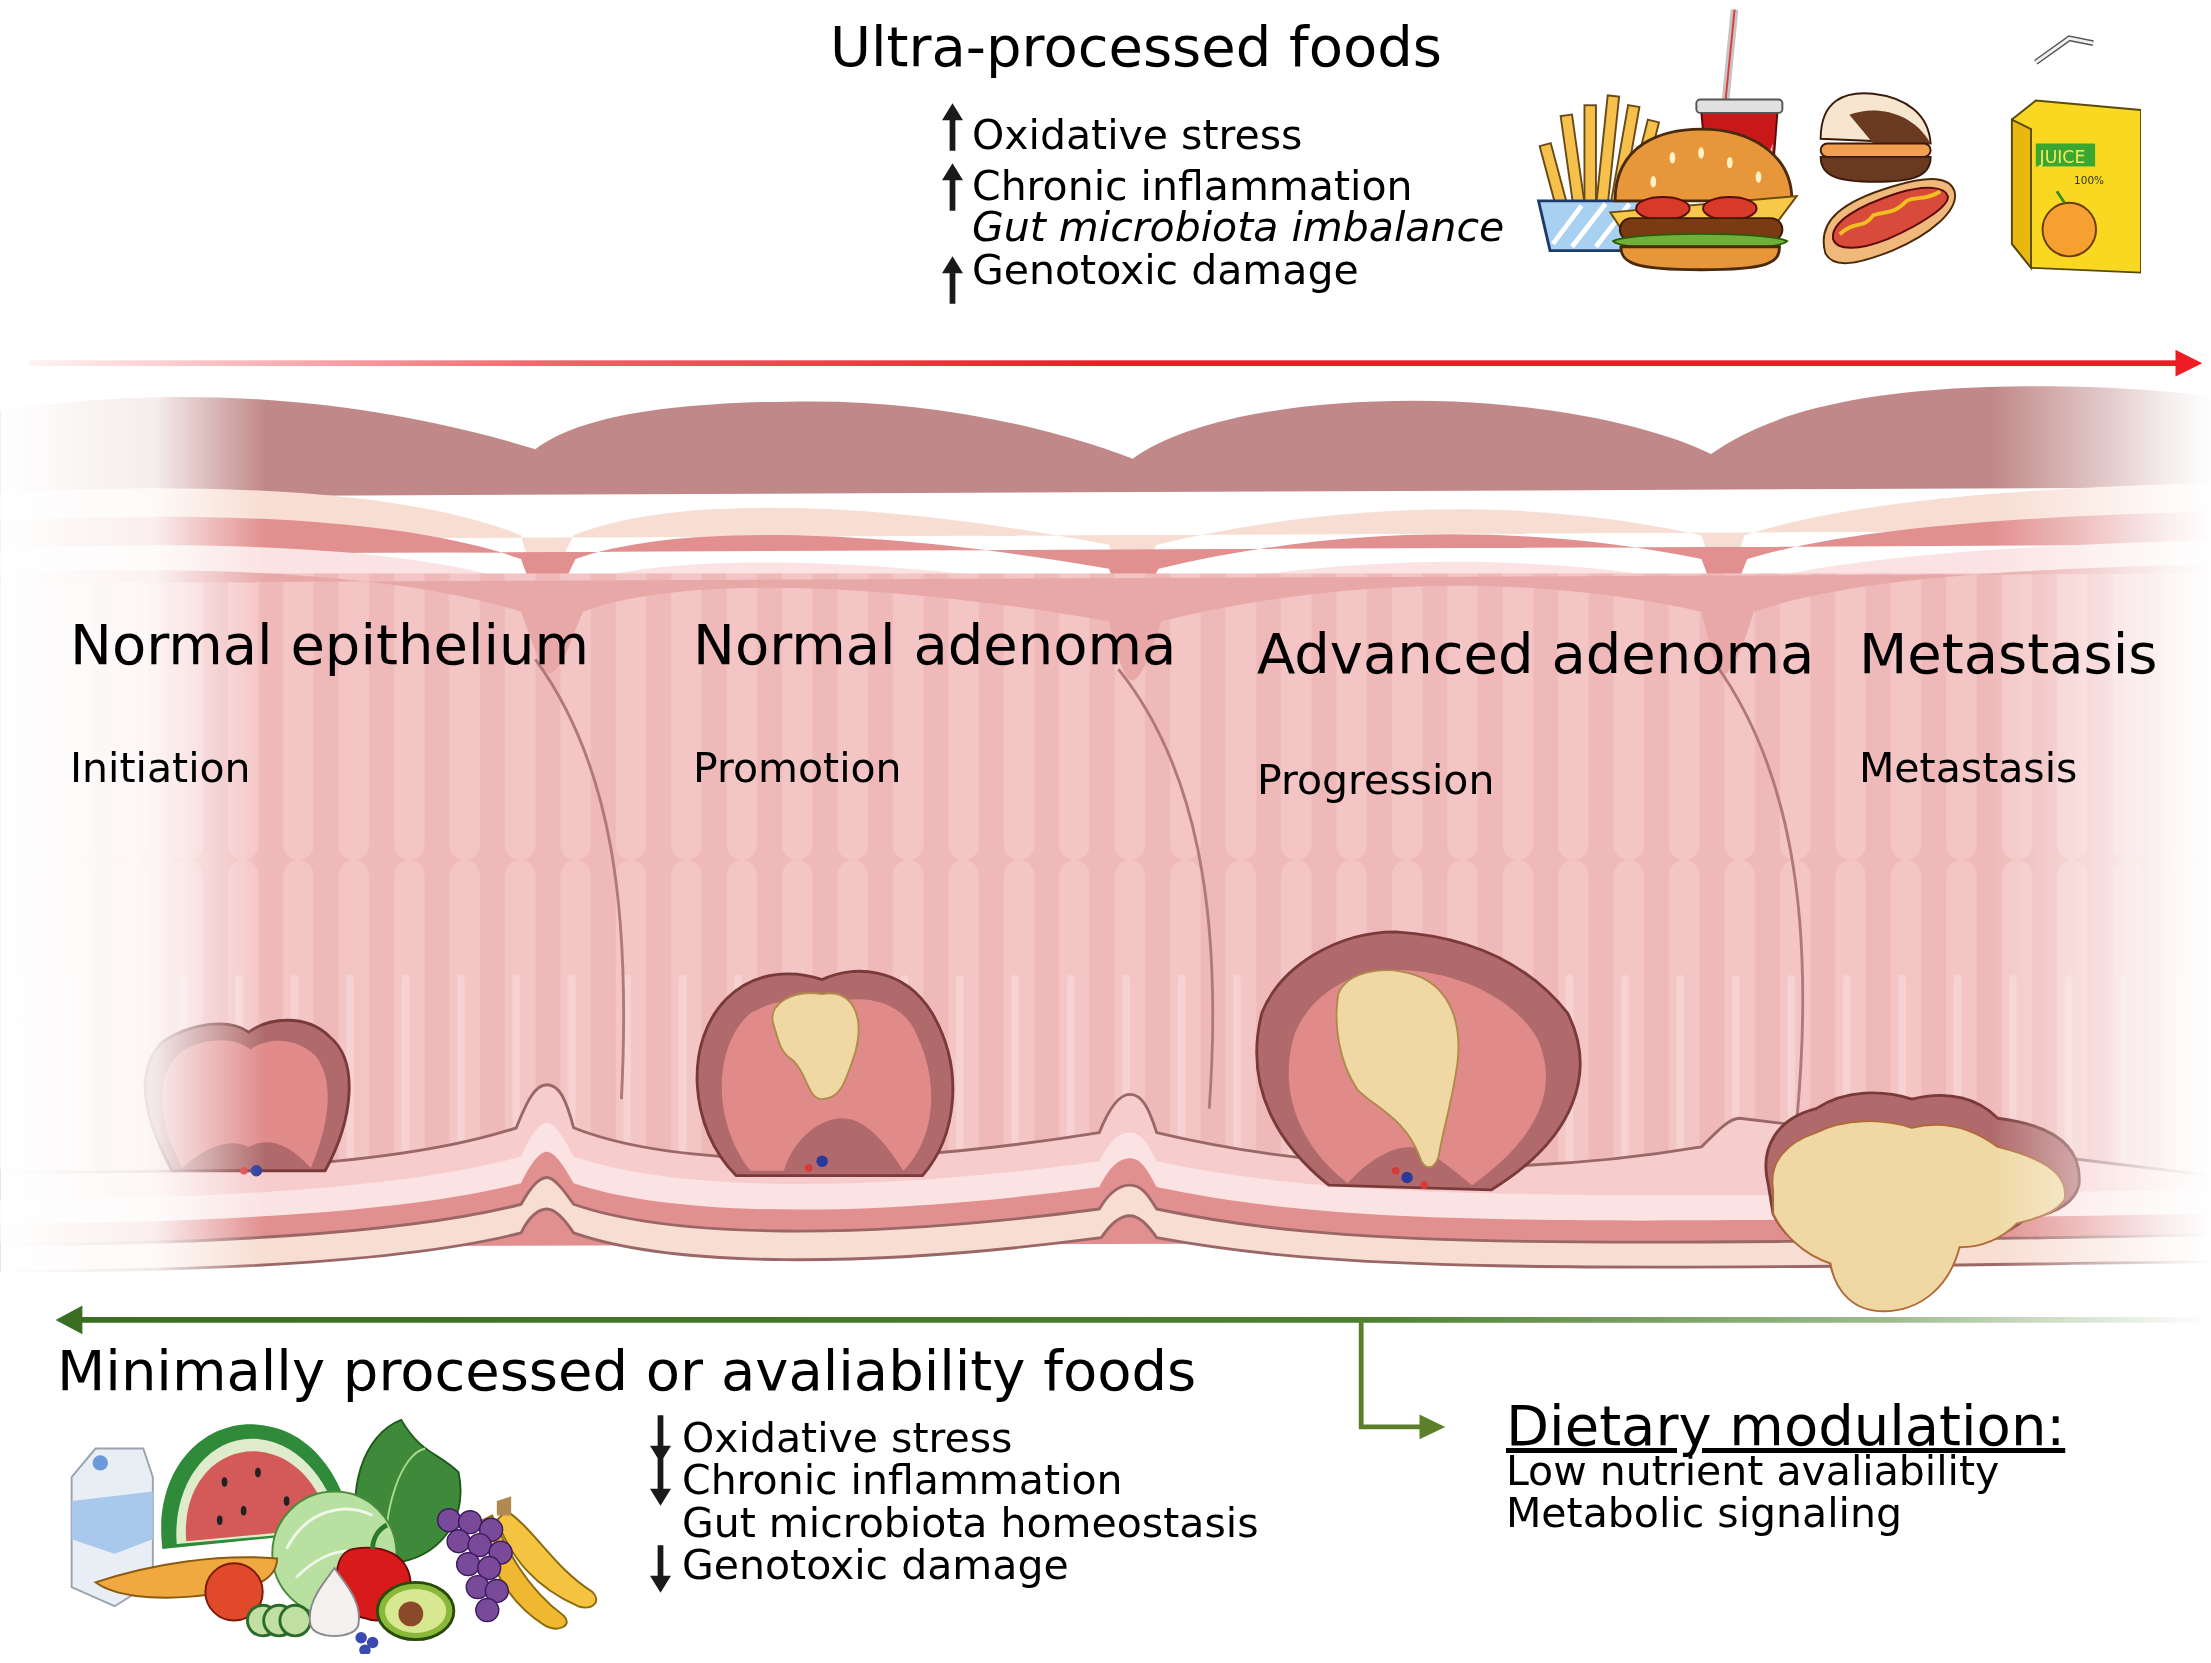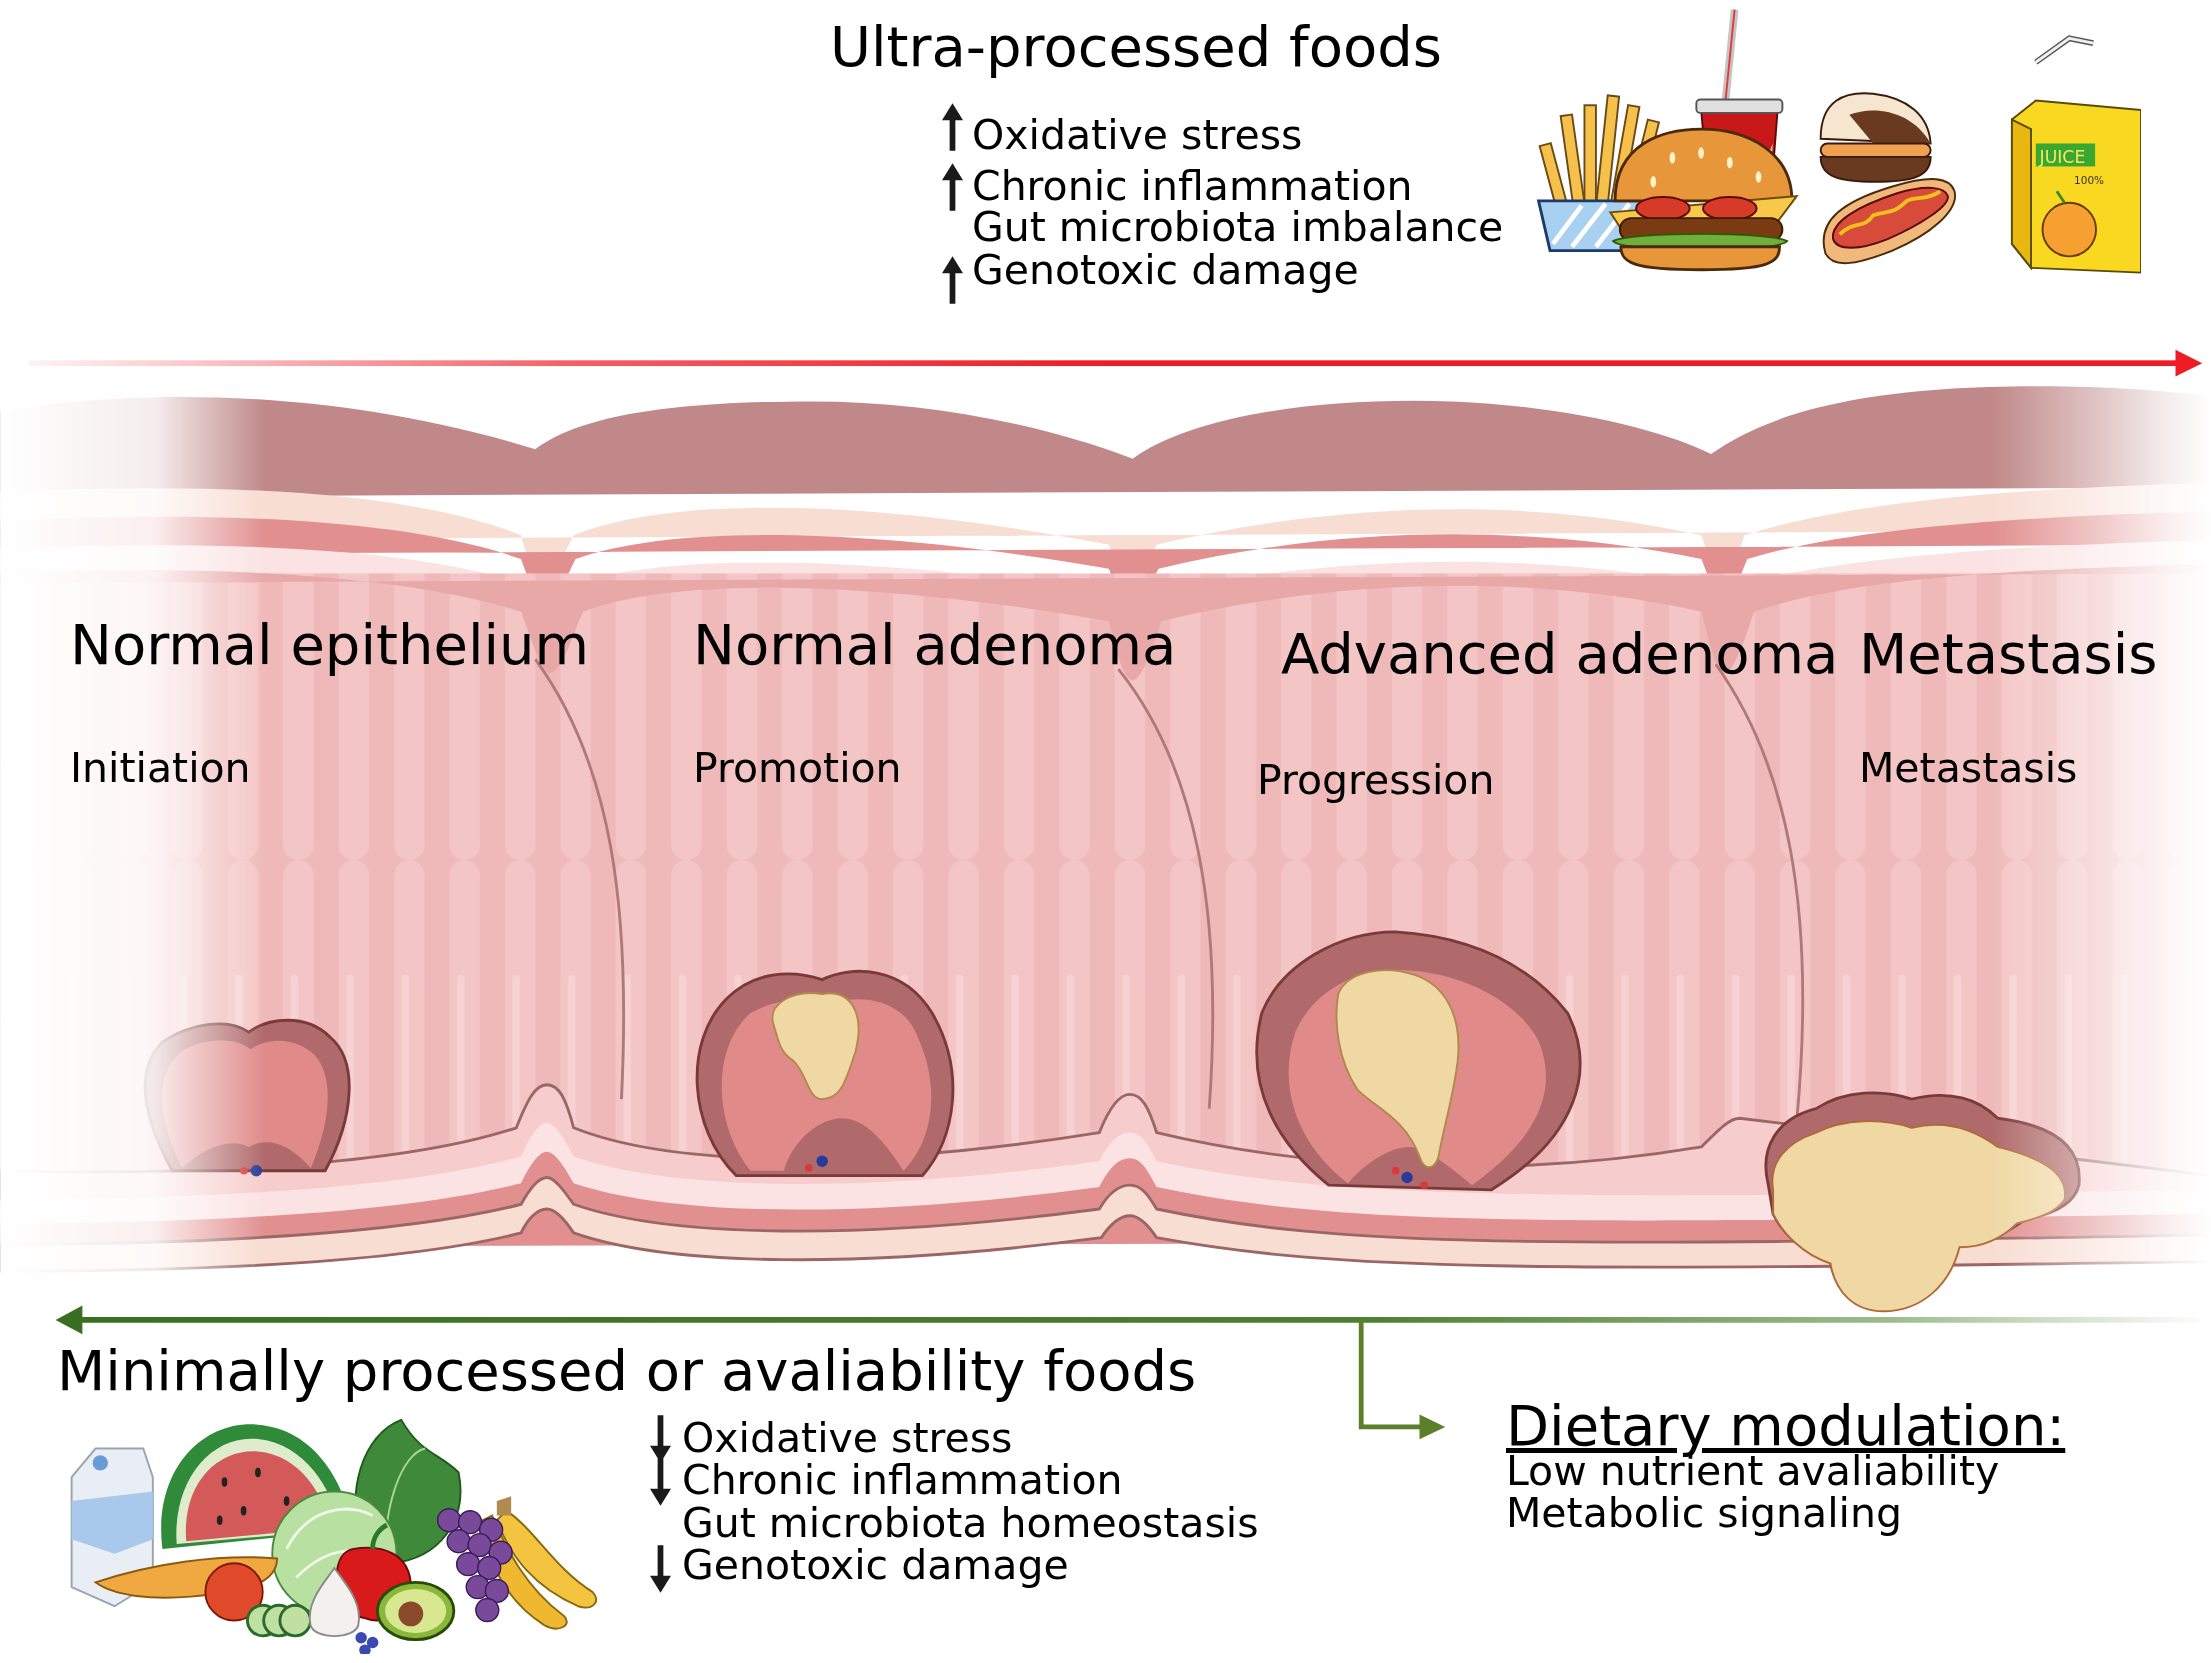--- a/index.html
+++ b/index.html
@@ -268,21 +268,21 @@
       <circle cx="330" cy="258" r="6"></circle>
       <circle cx="322" cy="266" r="6"></circle>
   </g>
 </svg>
 
 <div class="abs txt h-big" style="left:830px; top:19px;">Ultra-processed foods</div>
 
 <div>
   <div class="abs txt h-med" style="left:972px; top:115px;">Oxidative stress</div>
   <div class="abs txt h-med" style="left:972px; top:166px;">Chronic inflammation</div>
-  <div class="abs txt h-med" style="left:972px; top:207px;">Gut microbiota imbalance</div>
+  <div class="abs txt h-med" style="left:972px; top:207px;font-style:italic;">Gut microbiota imbalance</div>
   <div class="abs txt h-med" style="left:972px; top:250px;">Genotoxic damage</div>
 
   <svg class="mark-up" style="left:942px; top:103px;" width="21" height="48" viewBox="0 0 22 50">
       <polygon points="11,0 22,18 14,18 14,50 8,50 8,18 0,18" fill="#1a1a1a"></polygon>
     </svg>
   <svg class="mark-up" style="left:942px; top:163px;" width="21" height="48" viewBox="0 0 22 50">
       <polygon points="11,0 22,18 14,18 14,50 8,50 8,18 0,18" fill="#1a1a1a"></polygon>
     </svg>
   <svg class="mark-up" style="left:942px; top:256px;" width="21" height="48" viewBox="0 0 22 50">
       <polygon points="11,0 22,18 14,18 14,50 8,50 8,18 0,18" fill="#1a1a1a"></polygon>
@@ -291,21 +291,21 @@
 
 <div>
   <div class="abs txt h-big" style="left:70px; top:617px;">Normal epithelium</div>
   <div class="abs txt h-med" style="left:70px; top:748px;">Initiation</div>
 </div>
 <div>
   <div class="abs txt h-big" style="left:693px; top:617px;">Normal adenoma</div>
   <div class="abs txt h-med" style="left:693px; top:748px;">Promotion</div>
 </div>
 <div>
-  <div class="abs txt h-big" style="left:1257px; top:626px;margin-left:24px;">Advanced adenoma</div>
+  <div class="abs txt h-big" style="left:1257px; top:626px;">Advanced adenoma</div>
   <div class="abs txt h-med" style="left:1257px; top:748px;margin-top:12px;">Progression</div>
 </div>
 <div>
   <div class="abs txt h-big" style="left:1859px; top:626px;">Metastasis</div>
   <div class="abs txt h-med" style="left:1859px; top:748px;">Metastasis</div>
 </div>
 
 <div class="abs txt h-big" style="left:57px; top:1343px;">Minimally processed or avaliability foods</div>
 
 <div>

